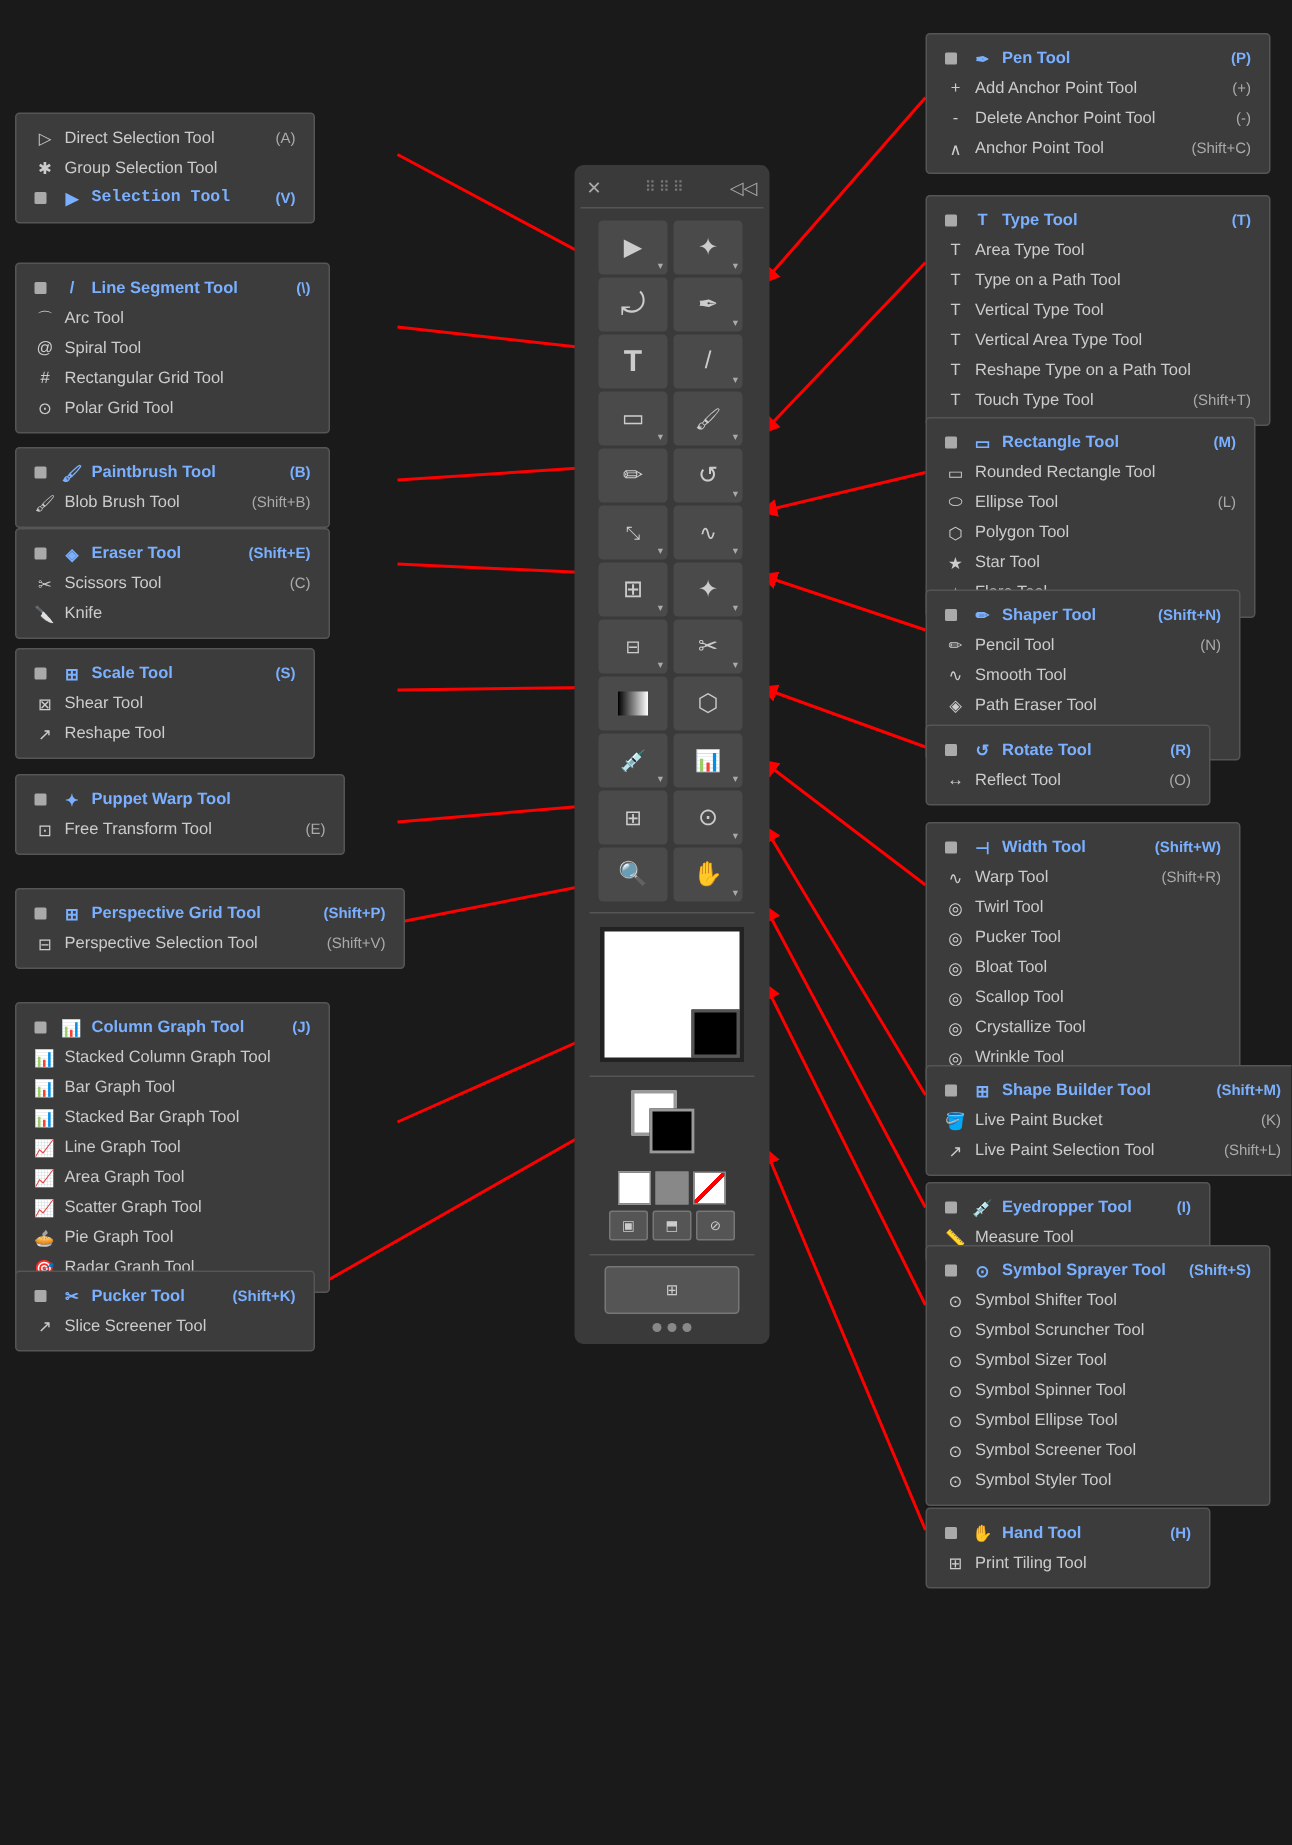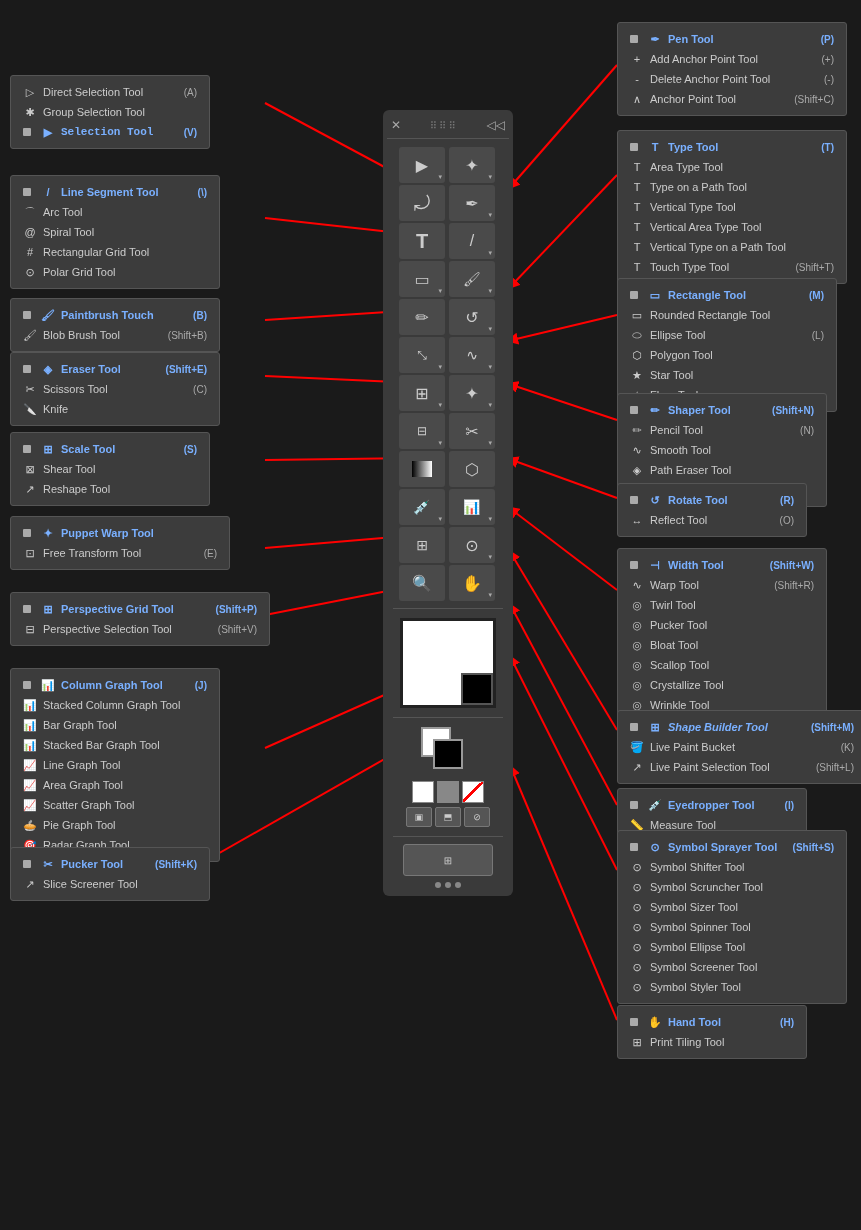--- a/index.html
+++ b/index.html
@@ -282,21 +282,21 @@
   <div class="popup-item">
     <span class="icon-placeholder">⊙</span>
     <span>Polar Grid Tool</span>
   </div>
 </div>
 
 <div class="popup" style="left:10px; top:298px; min-width:210px;">
   <div class="popup-item highlighted" style="display:flex; align-items:center;">
     <span class="popup-bullet"></span>
     <span class="icon-placeholder">🖌</span>
-    <span style="color:#7ab0ff;">Paintbrush Touch</span>
+    <span style="color:#7ab0ff;">Paintbrush Tool</span>
     <span class="shortcut" style="color:#7ab0ff;">(B)</span>
   </div>
   <div class="popup-item">
     <span class="icon-placeholder">🖌</span>
     <span>Blob Brush Tool</span>
     <span class="shortcut">(Shift+B)</span>
   </div>
 </div>
 
 <div class="popup" style="left:10px; top:352px; min-width:210px;">
@@ -457,21 +457,21 @@
   <div class="popup-item">
     <span class="icon-placeholder">T</span>
     <span>Vertical Type Tool</span>
   </div>
   <div class="popup-item">
     <span class="icon-placeholder">T</span>
     <span>Vertical Area Type Tool</span>
   </div>
   <div class="popup-item">
     <span class="icon-placeholder">T</span>
-    <span>Vertical Type on a Path Tool</span>
+    <span>Reshape Type on a Path Tool</span>
   </div>
   <div class="popup-item">
     <span class="icon-placeholder">T</span>
     <span>Touch Type Tool</span>
     <span class="shortcut">(Shift+T)</span>
   </div>
 </div>
 
 <div class="popup" style="left:617px; top:278px; min-width:220px;">
   <div class="popup-item highlighted" style="display:flex; align-items:center;">
@@ -578,21 +578,21 @@
   <div class="popup-item">
     <span class="icon-placeholder">◎</span>
     <span>Wrinkle Tool</span>
   </div>
 </div>
 
 <div class="popup" style="left:617px; top:710px; min-width:250px;">
   <div class="popup-item highlighted" style="display:flex; align-items:center;">
     <span class="popup-bullet"></span>
     <span class="icon-placeholder">⊞</span>
-    <span style="color:#7ab0ff;font-style:italic;">Shape Builder Tool</span>
+    <span style="color:#7ab0ff;">Shape Builder Tool</span>
     <span class="shortcut" style="color:#7ab0ff;">(Shift+M)</span>
   </div>
   <div class="popup-item">
     <span class="icon-placeholder">🪣</span>
     <span>Live Paint Bucket</span>
     <span class="shortcut">(K)</span>
   </div>
   <div class="popup-item">
     <span class="icon-placeholder">↗</span>
     <span>Live Paint Selection Tool</span>

